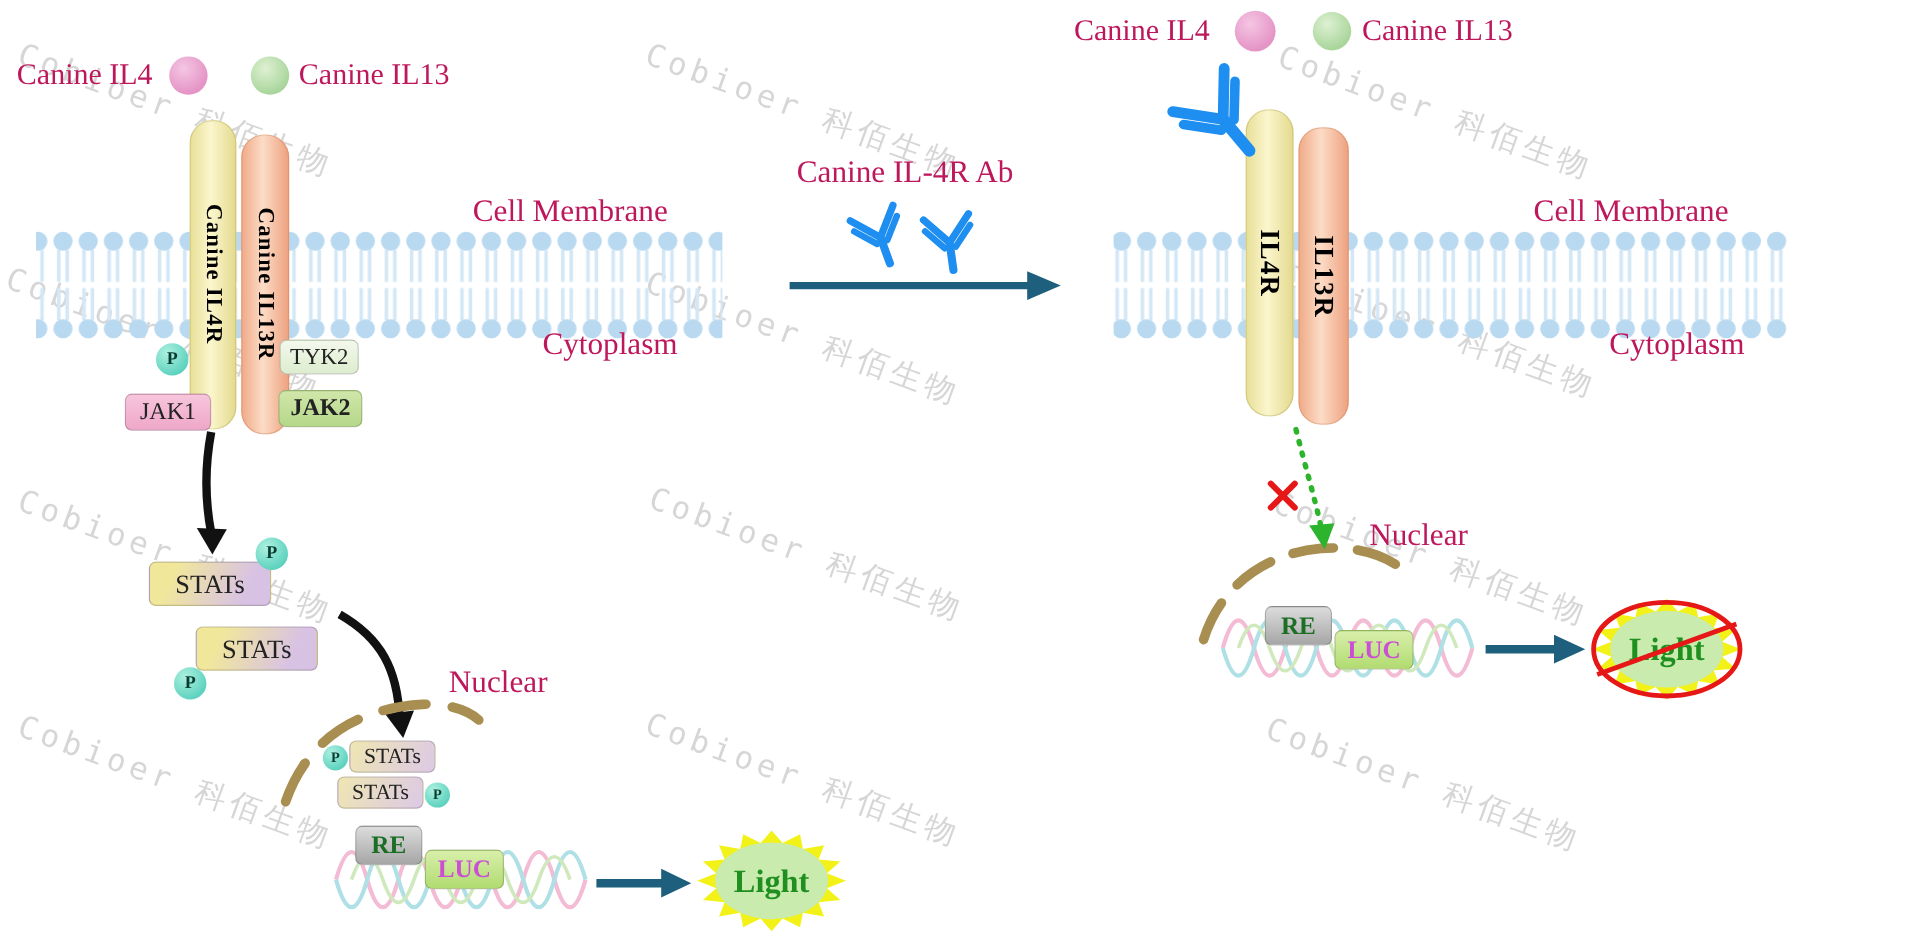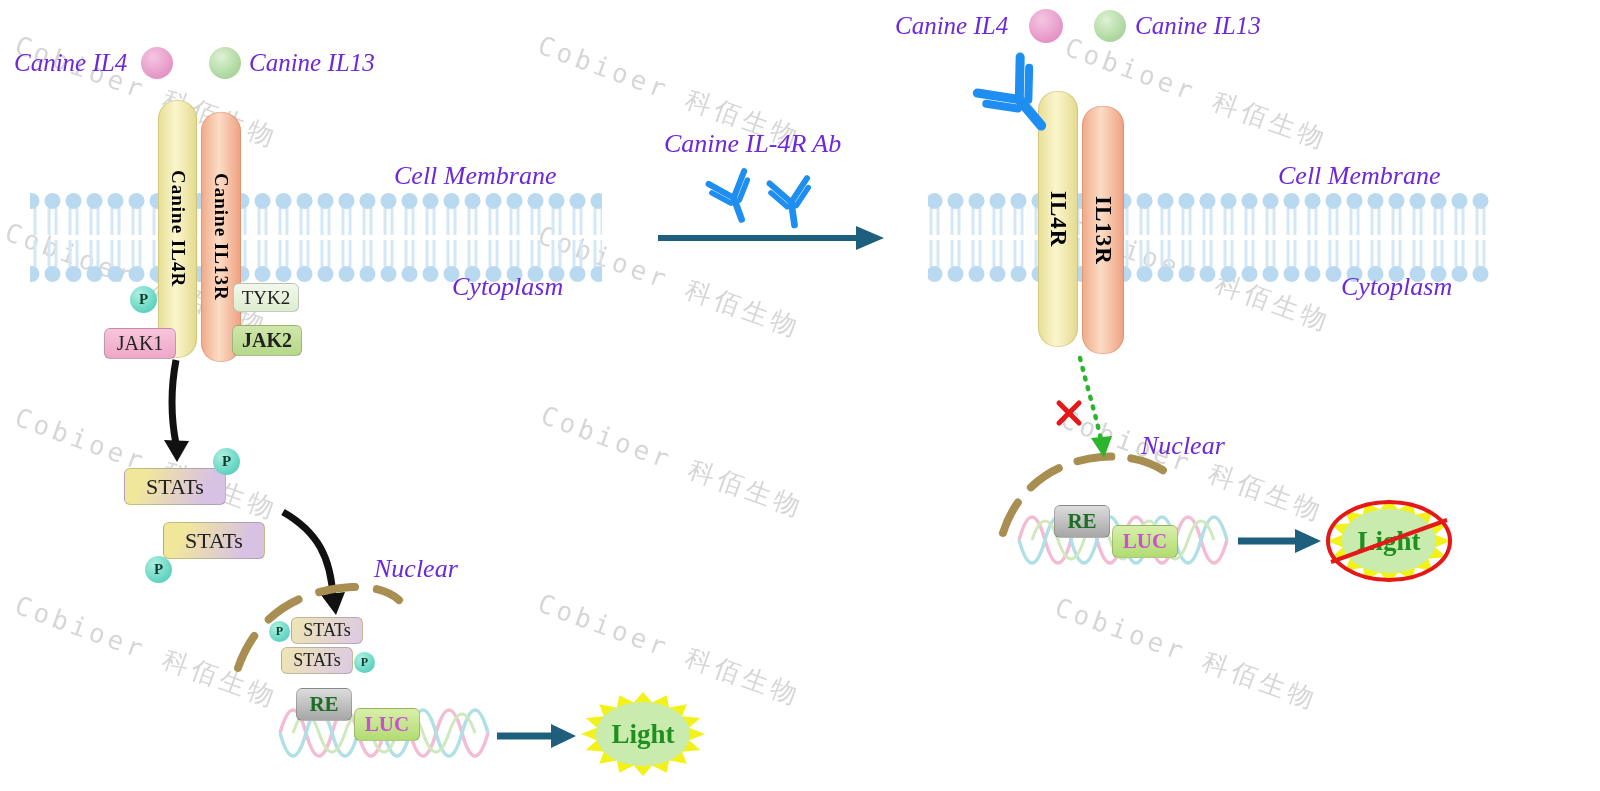--- a/index.html
+++ b/index.html
@@ -16,21 +16,21 @@
   svg.layer { position:absolute; left:0; top:0; z-index:2; }
   svg.layer.top { z-index:6; }
 
   
   .receptor { position:absolute; z-index:3; display:flex; align-items:center; justify-content:center; border-radius:19px; }
   .receptor.yellow { background:linear-gradient(90deg,#e7de95,#fbf6cd 45%,#e3d98d); box-shadow:inset 0 0 0 1px rgba(170,160,80,.35); }
   .receptor.orange { background:linear-gradient(90deg,#efa986,#fcdcc6 45%,#eda07e); box-shadow:inset 0 0 0 1px rgba(200,120,80,.35); }
   .vtext { writing-mode:vertical-rl; font-weight:bold; color:#000; letter-spacing:1px; }
 
   
-  .lbl { position:absolute; z-index:5; white-space:nowrap; color:#6d28d9;font-style:italic; }
+  .lbl { position:absolute; z-index:5; white-space:nowrap; color:#be185d; }
   .big { font-size:26px; }
   .legend-txt { font-size:25px; }
 
   
   .circle { position:absolute; z-index:4; border-radius:50%; }
   .lig-pink  { background:radial-gradient(circle at 38% 32%, #f5c6e3, #e493c5 72%); }
   .lig-green { background:radial-gradient(circle at 38% 32%, #def1d3, #a9d59b 72%); }
   .pcirc { display:flex; align-items:center; justify-content:center; font-weight:bold; color:#083d33;
            background:radial-gradient(circle at 35% 30%, #aef0e0, #3fc7b2); }
   .box { position:absolute; z-index:4; display:flex; align-items:center; justify-content:center;

